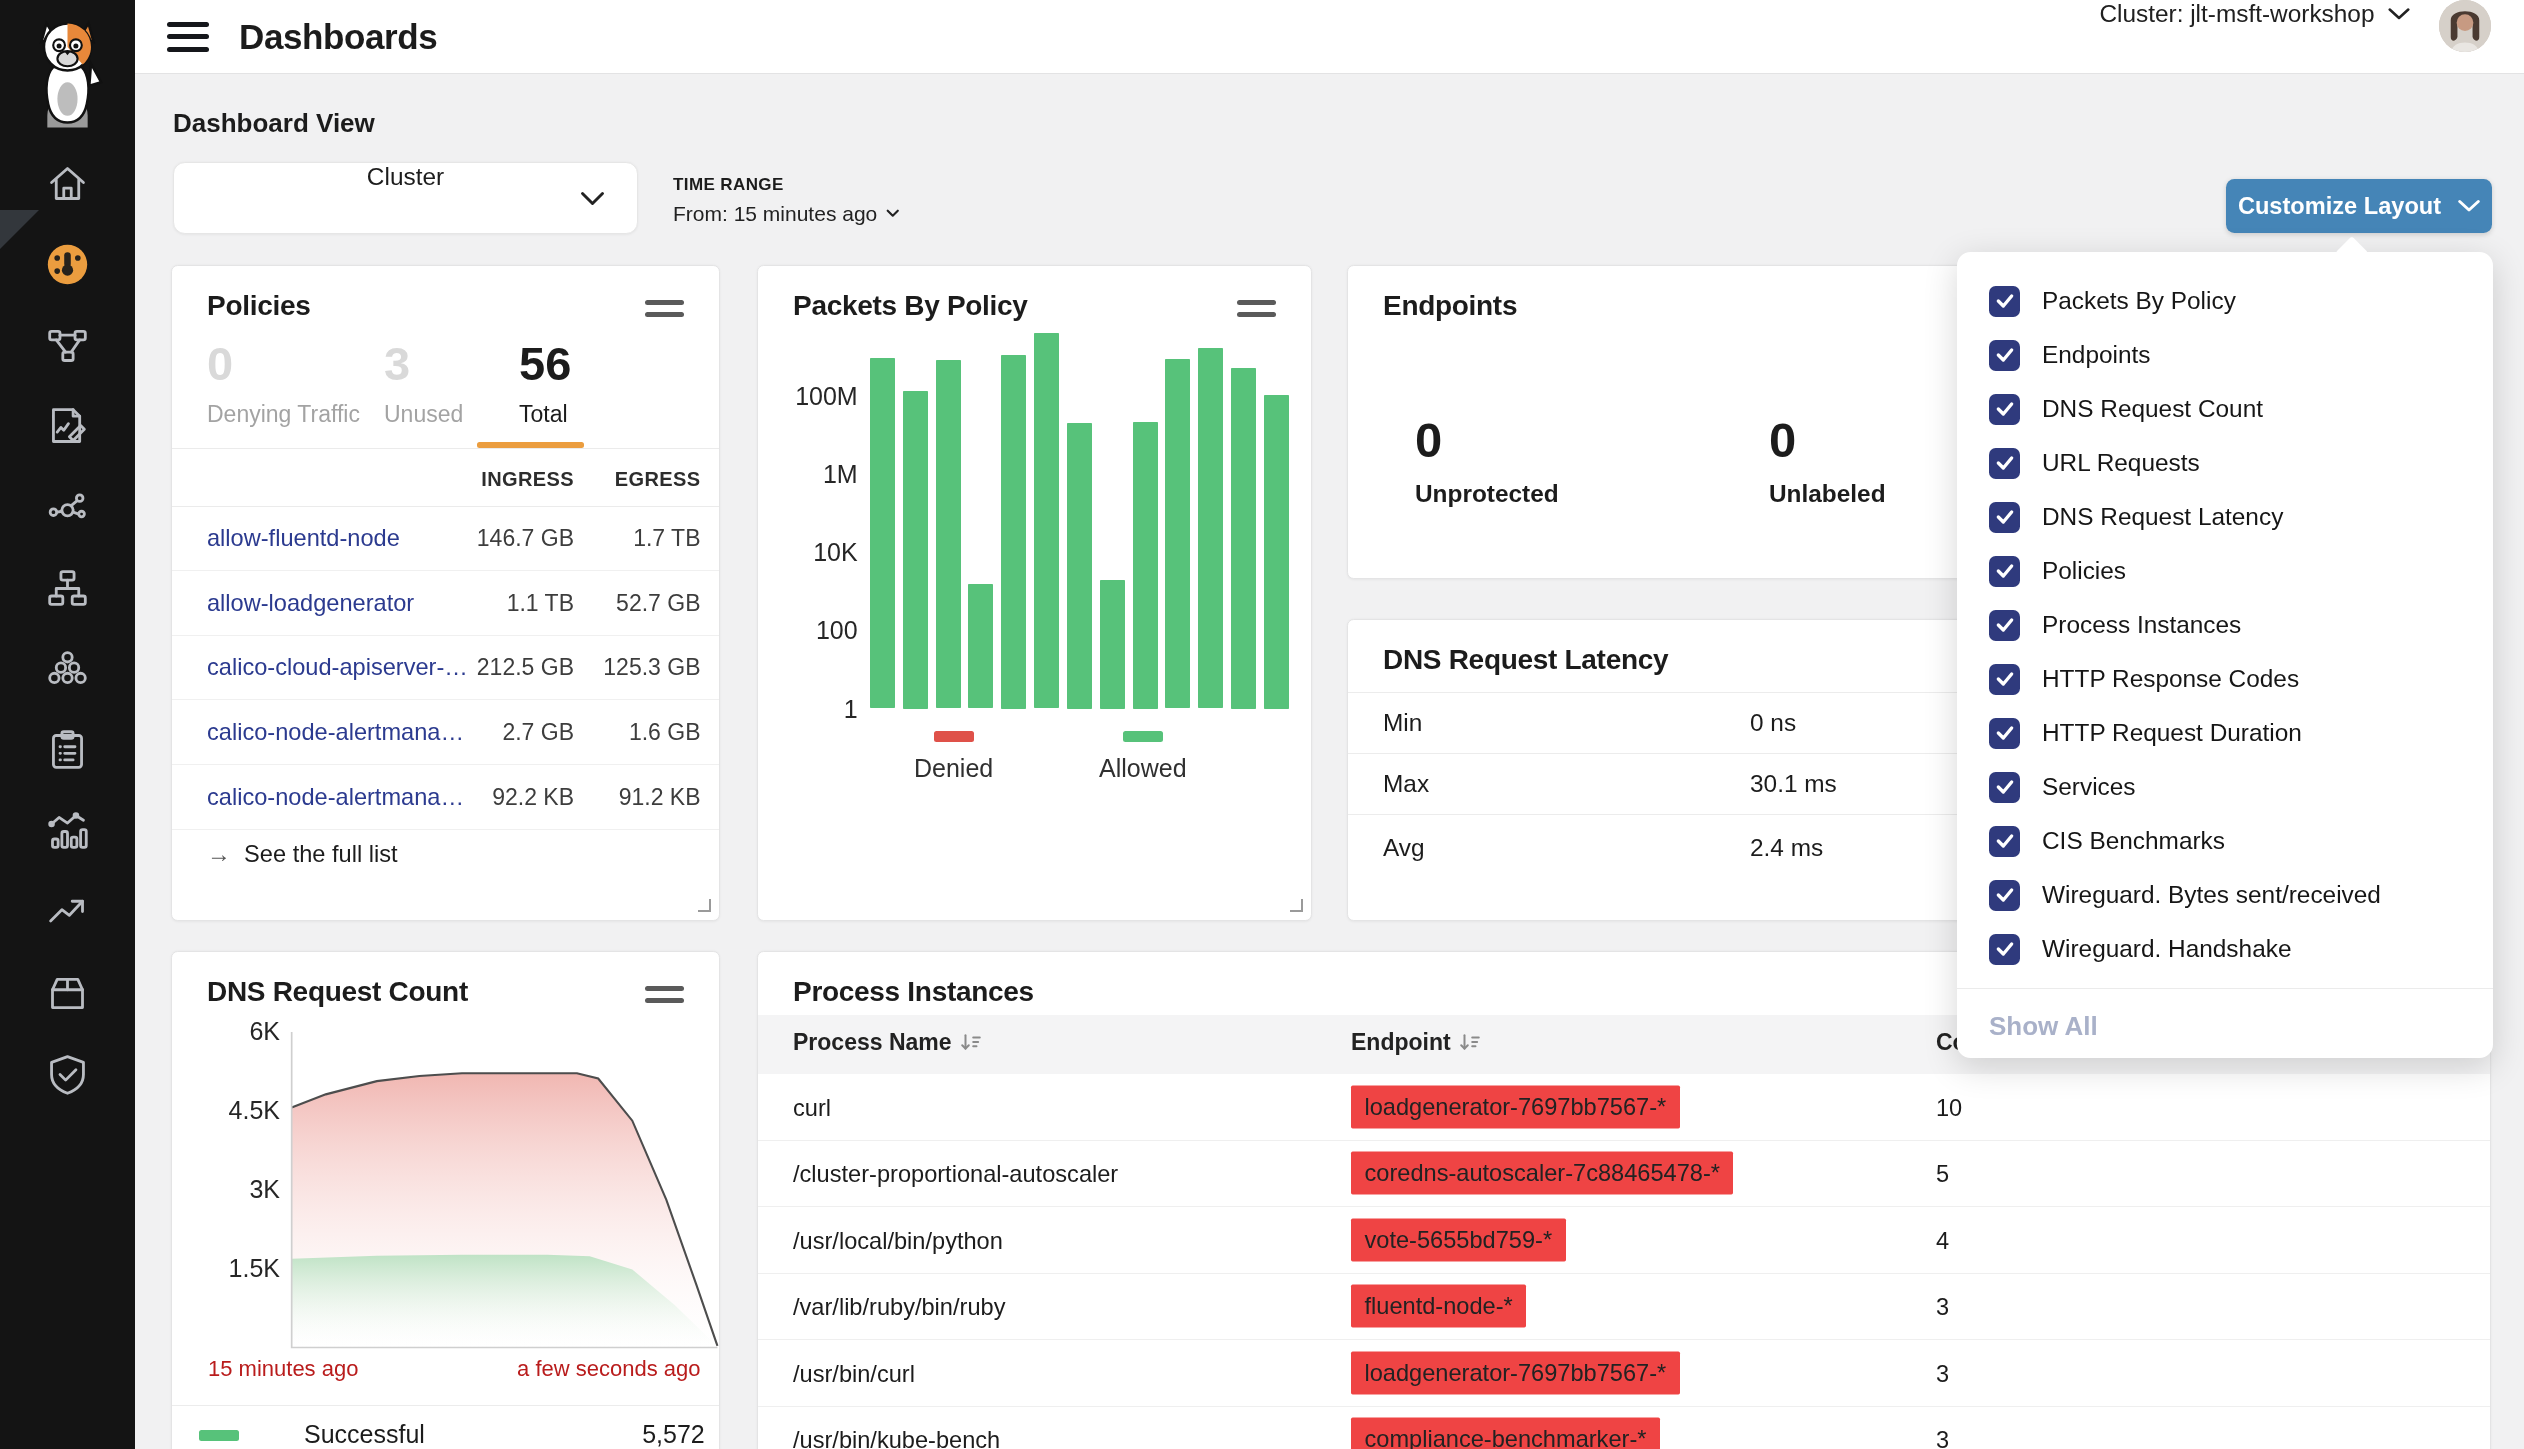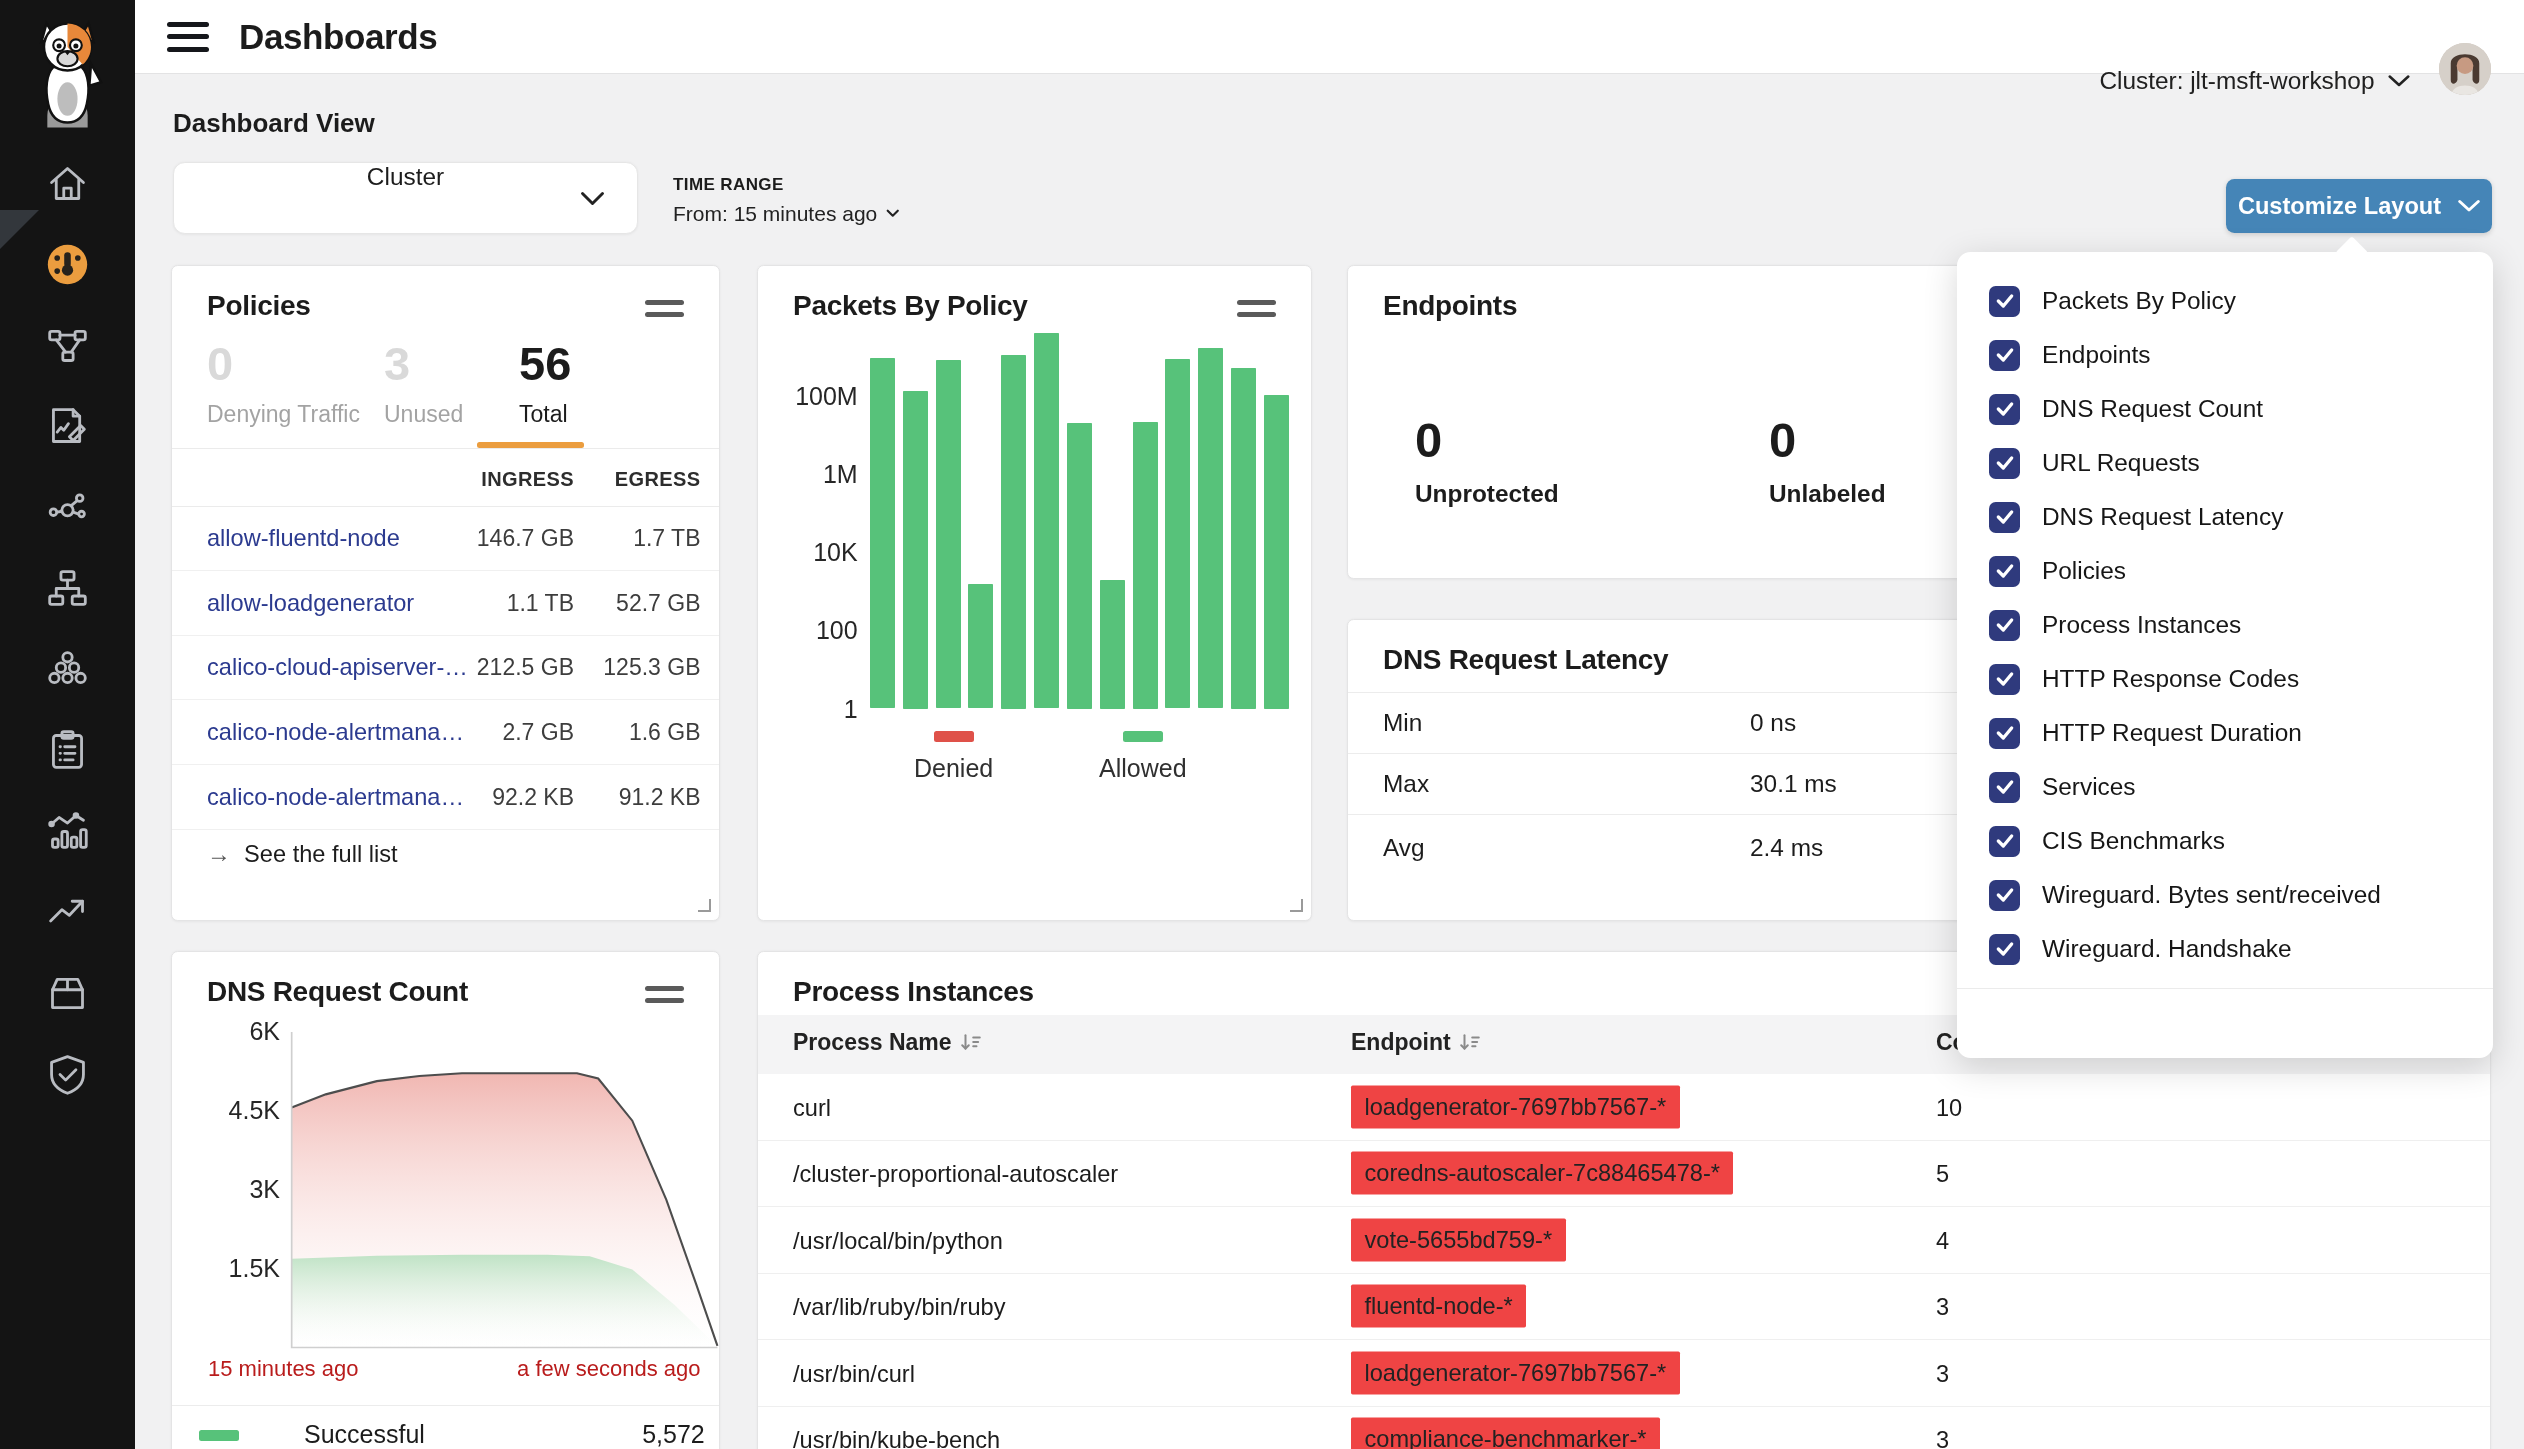--- a/index.html
+++ b/index.html
@@ -13,21 +13,21 @@
   .nav{position:absolute;left:0;top:143px;width:135px;display:flex;flex-direction:column;align-items:center;}
   .nav-item{width:135px;height:81px;display:flex;align-items:center;justify-content:center;cursor:pointer;position:relative;}
   .nav-item svg{width:45px;height:45px;stroke:#b9bcc2;fill:none;stroke-width:3;stroke-linecap:round;stroke-linejoin:round;}
   .notch{position:absolute;left:0;top:210px;width:0;height:0;border-top:39px solid #33373c;border-right:39px solid transparent;}
 
   
   .topbar{position:absolute;left:135px;top:0;width:2390px;height:74px;background:#ffffff;border-bottom:1.7px solid #e3e3e4;z-index:30;display:flex;align-items:center;}
   .burger{margin-left:32px;width:42px;height:30px;display:flex;flex-direction:column;justify-content:space-between;cursor:pointer;}
   .burger span{display:block;height:5px;border-radius:2.5px;background:#15171b;}
   .app-title{margin-left:30px;font-size:35px;font-weight:800;letter-spacing:-0.4px;}
-  .top-right{position:absolute;right:34px;top:0;height:95px;display:flex;align-items:flex-end;gap:29px;}
+  .top-right{position:absolute;right:34px;top:0;height:95px;display:flex;align-items:flex-start;gap:29px;}
   .cluster-picker{display:flex;align-items:center;gap:13.5px;font-size:24.4px;color:#202020;cursor:pointer;}
   .avatar{width:52px;height:52px;border-radius:50%;overflow:hidden;background:#cfc6bd;cursor:pointer;}
 
   
   .section-title{position:absolute;left:173px;top:108px;font-size:26px;font-weight:700;}
   .view-select{position:absolute;left:173px;top:162px;width:465px;height:72px;background:#fff;border:0.8px solid #e6e6e6;border-radius:11.8px;display:flex;align-items:center;padding:0 32px;font-size:24.4px;cursor:pointer;box-shadow:0 0.8px 2.5px rgba(0,0,0,.05);flex-direction:column;}
   .view-select .chev{margin-left:auto;}
   .time-range{position:absolute;left:673px;top:175px;}
   .tr-label{font-size:17px;font-weight:700;letter-spacing:0.4px;}
   .tr-value{font-size:21px;margin-top:6.7px;color:#222;display:flex;align-items:center;gap:8.4px;cursor:pointer;}
@@ -617,16 +617,17 @@
     <div class="menu-item">
       <span class="cbx" style="background: rgb(47, 58, 125);">
           <svg viewBox="0 0 24 24">
             <path d="M4 12 L10 18 L20 6"></path>
           </svg>
         </span>
       <span class="lbl">Wireguard. Handshake</span>
     </div>
 
     <div class="menu-divider"></div>
+    <div class="show-all">Show All</div>
   </div>
 
 </div>
 
 
 </body></html>

